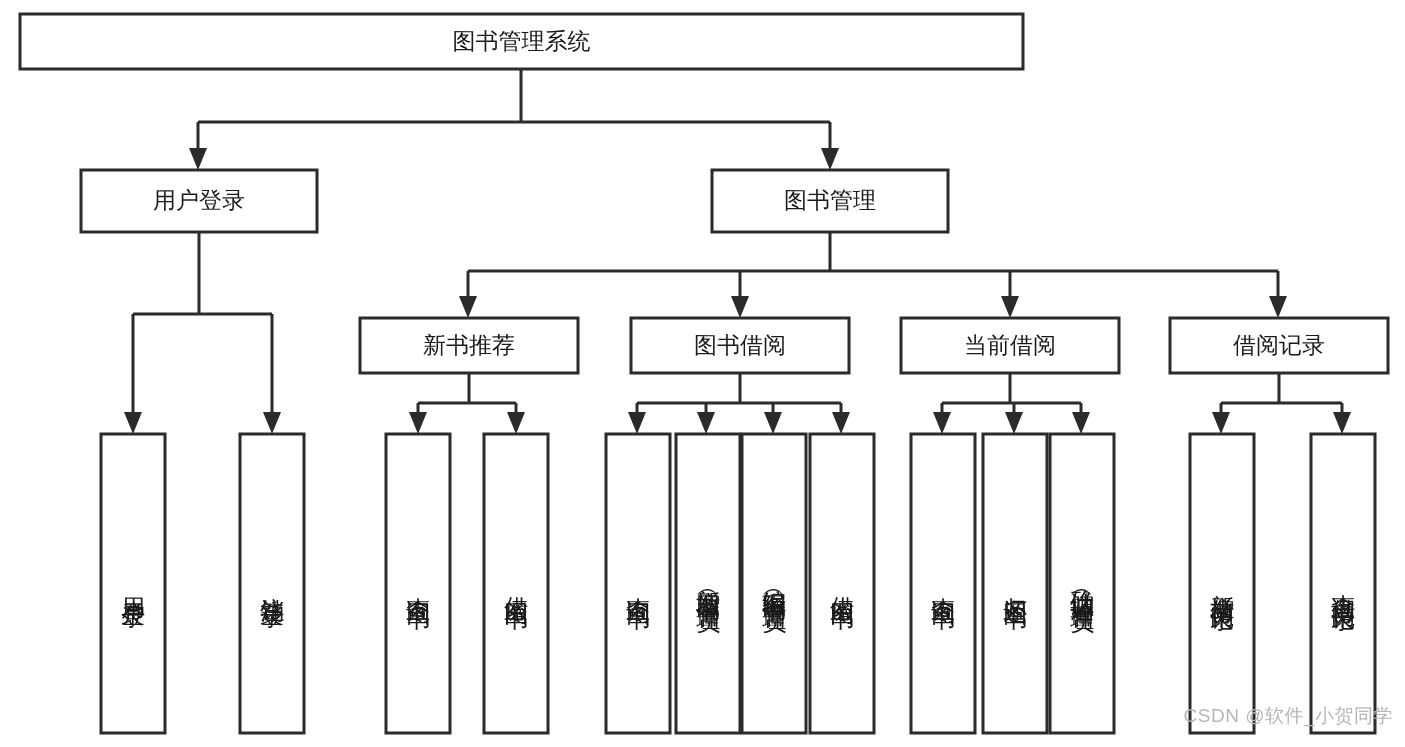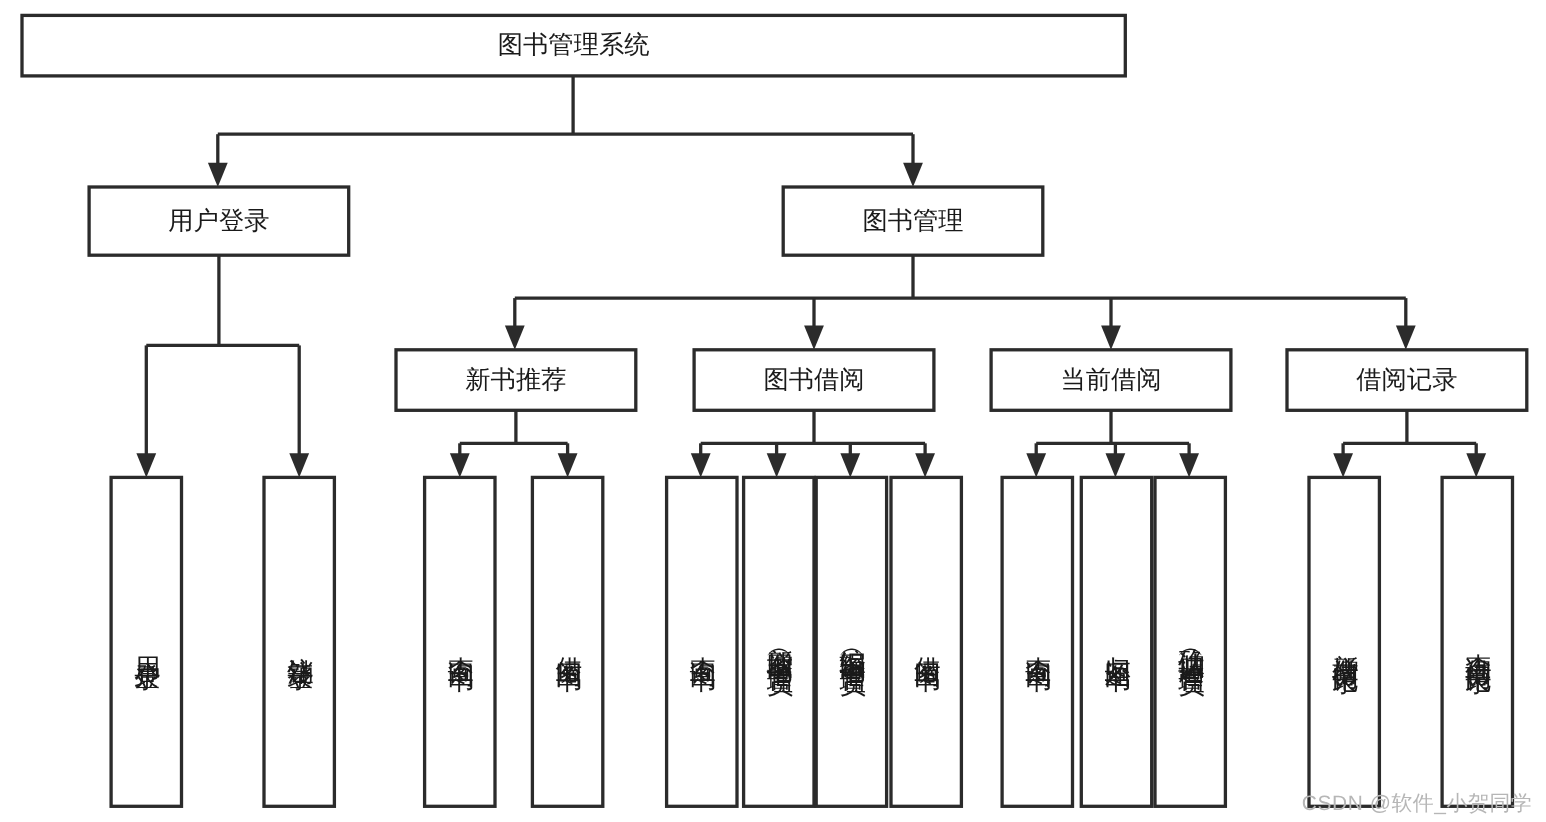--- a/index.html
+++ b/index.html
@@ -66,21 +66,21 @@
     font-size: 24px;
     line-height: 1.18;
     letter-spacing: 3px;
     color: #1a1a1a;
     white-space: nowrap;
     text-align: center;
   }
   .watermark {
     position: absolute;
     right: 12px;
-    bottom: 4px;
+    bottom: 18px;
     font-family: "Liberation Sans", "DejaVu Sans", sans-serif;
     font-size: 19px;
     color: #b6b6b6;
     letter-spacing: 0.5px;
     user-select: none;
   }
 </style>
 </head>
 <body>
 

